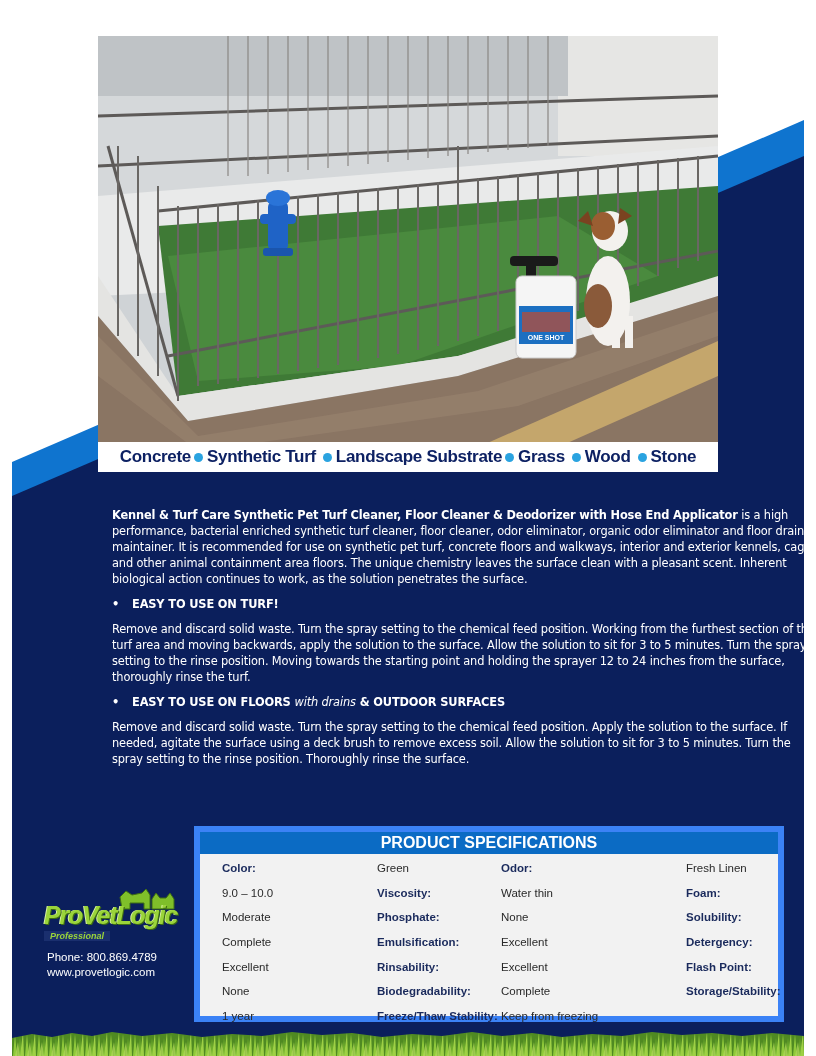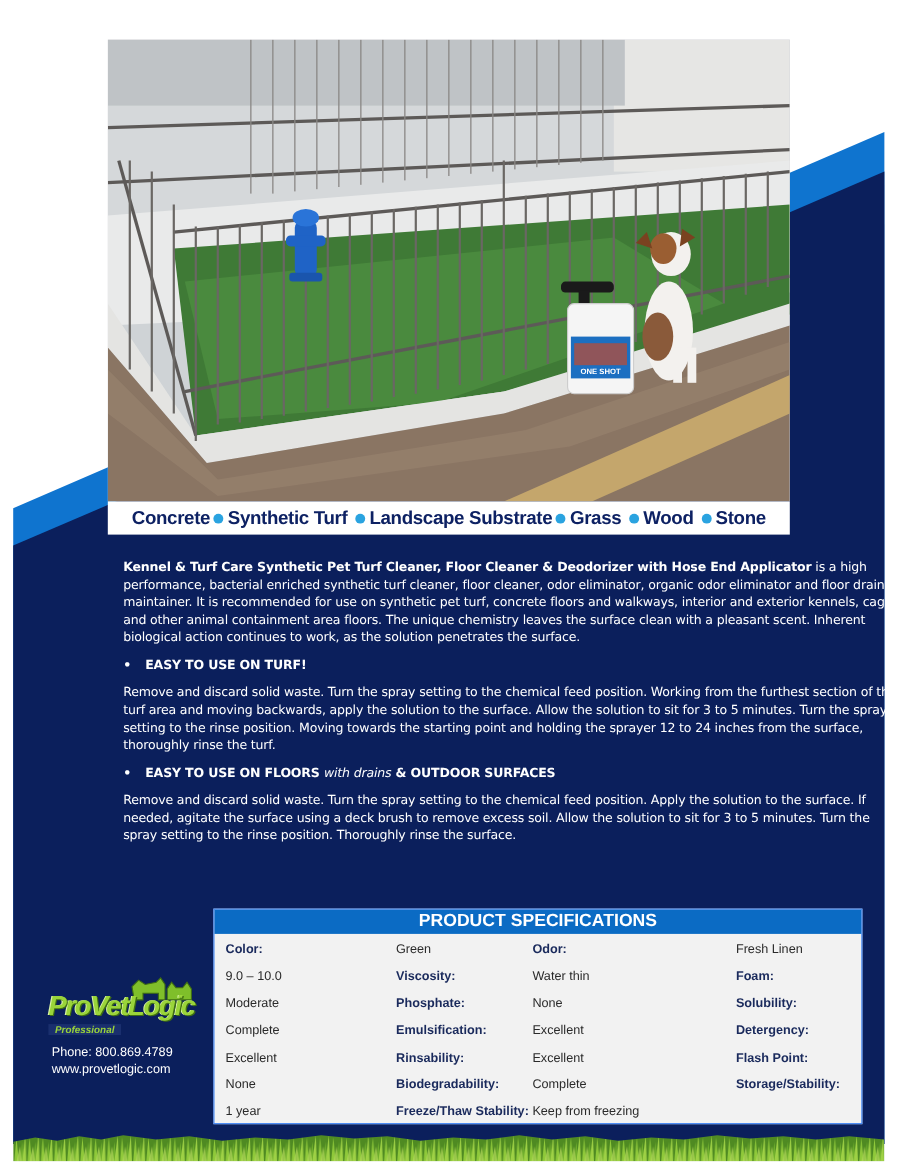--- a/index.html
+++ b/index.html
@@ -9,21 +9,21 @@
     .bg-shape { position: absolute; left: 0; top: 0; width: 816px; height: 1056px; }
 
     
     .hero {
       position: absolute; left: 98px; top: 36px; width: 620px; height: 420px;
       overflow: hidden; background: #cfd3d6;
     }
     .hero svg { display: block; }
 
     .surfaces-bar {
-      position: absolute; left: 98px; top: 456px; width: 620px; height: 30px;
+      position: absolute; left: 98px; top: 442px; width: 620px; height: 30px;
       background: #ffffff; display: flex; align-items: center; justify-content: center;
       font-family: "Liberation Sans", sans-serif; font-weight: bold; font-size: 17px;
       color: #0d2163; white-space: nowrap; letter-spacing: -0.3px;
     }
     .surfaces-bar .dot {
       display: inline-block; width: 9px; height: 9px; border-radius: 50%;
       background: #2aa3e0; margin: 0 4px 0 3px; vertical-align: middle;
     }
     .surfaces-bar .sp { margin-right: 4px; }
 
@@ -36,29 +36,29 @@
     }
     .body-text p { margin-bottom: 9px; }
     .body-text b { font-weight: bold; }
     .bullet-heading { display: flex; font-weight: bold; margin-bottom: 9px; }
     .bullet-heading .bullet { width: 20px; margin-left: 0px; }
     .bullet-heading i { font-weight: normal; font-style: italic; }
 
     
     .specs {
       position: absolute; left: 194px; top: 826px; width: 590px; height: 196px;
-      background: #f2f2f2; border: 1px solid #3b82f6;
+      background: #f2f2f2; border: 6px solid #3b82f6;
     }
     .specs-header {
       height: 22px; background: #0b6bc4; color: #ffffff; text-align: center;
       font-family: "Liberation Sans", sans-serif; font-weight: bold; font-size: 16px; line-height: 22px;
     }
     .specs-grid {
       display: grid; grid-template-columns: 155px 124px 185px 120px;
-      padding: 4px 0 0 10px; row-gap: 0;
+      padding: 4px 0 0 22px; row-gap: 0;
     }
     .specs-grid .cell {
       height: 24.7px; line-height: 21px;
       font-family: "Liberation Sans", sans-serif; font-size: 11.5px; color: #2a2a2a;
     }
     .specs-grid .lbl { font-weight: bold; color: #1a2a5c; }
 
     
     .logo {
       position: absolute; left: 40px; top: 887px; width: 140px; height: 60px;

